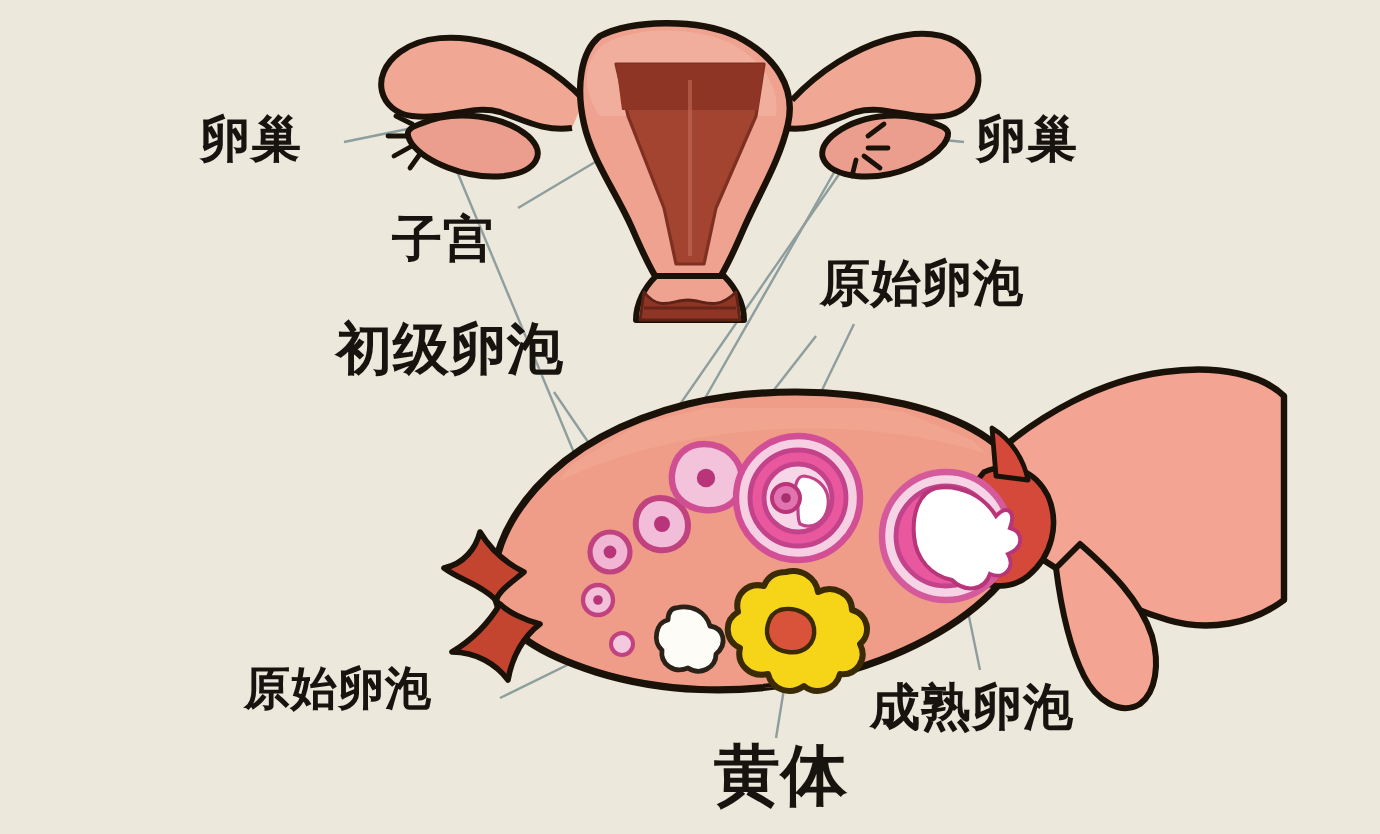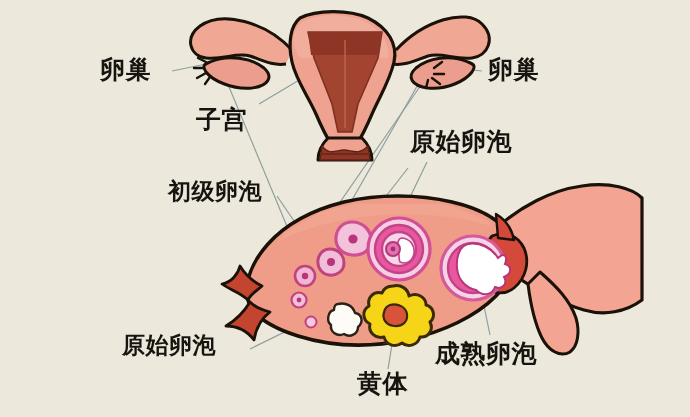--- a/index.html
+++ b/index.html
@@ -183,25 +183,25 @@
                    C386,325 382,319 384,312 C385,308 387,306 390,305 Z" fill="#d9533a" stroke="#3a2a06" stroke-width="2.2" stroke-linejoin="round"></path>
         </g>
       </g>
     </g>
   </svg>
 
   <div class="anno-label" style="left:100px; top:57px; font-size:25px;">卵巢</div>
 
   <div class="anno-label" style="left:196px; top:107px; font-size:25px;">子宫</div>
 
-  <div class="anno-label" style="left:168px; top:161px; font-size:23px;margin-top:19px;">初级卵泡</div>
+  <div class="anno-label" style="left:168px; top:161px; font-size:28px;">初级卵泡</div>
 
   <div class="anno-label" style="left:488px; top:57px; font-size:25px;">卵巢</div>
 
   <div class="anno-label" style="left:410px; top:129px; font-size:25px;">原始卵泡</div>
 
   <div class="anno-label" style="left:122px; top:334px; font-size:23px;">原始卵泡</div>
 
-  <div class="anno-label" style="left:357px; top:371px; font-size:25px;">黄体</div>
+  <div class="anno-label" style="left:357px; top:371px; font-size:33px;">黄体</div>
 
   <div class="anno-label" style="left:435px; top:341px; font-size:25px;">成熟卵泡</div>
 
 </div>
 
 </body></html>

